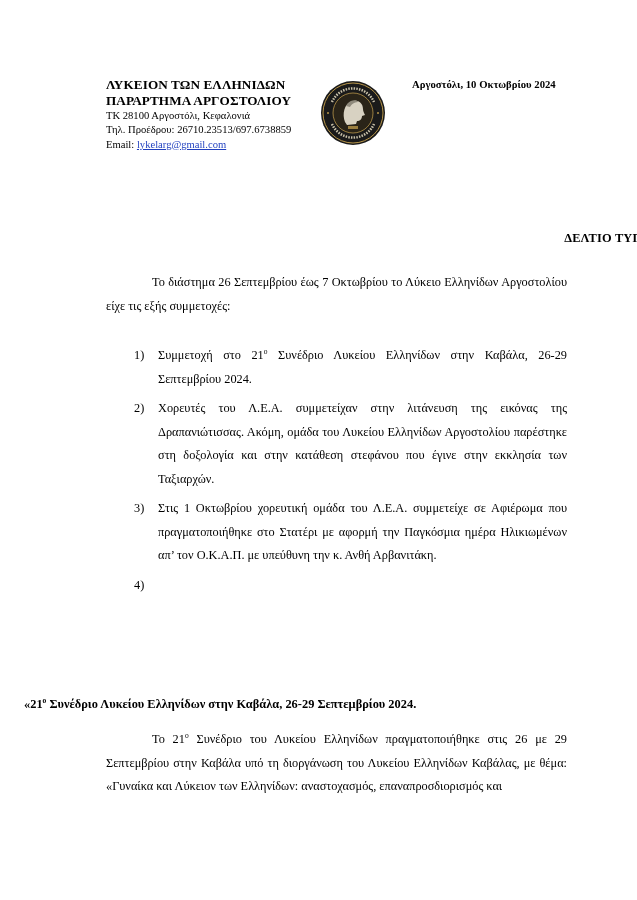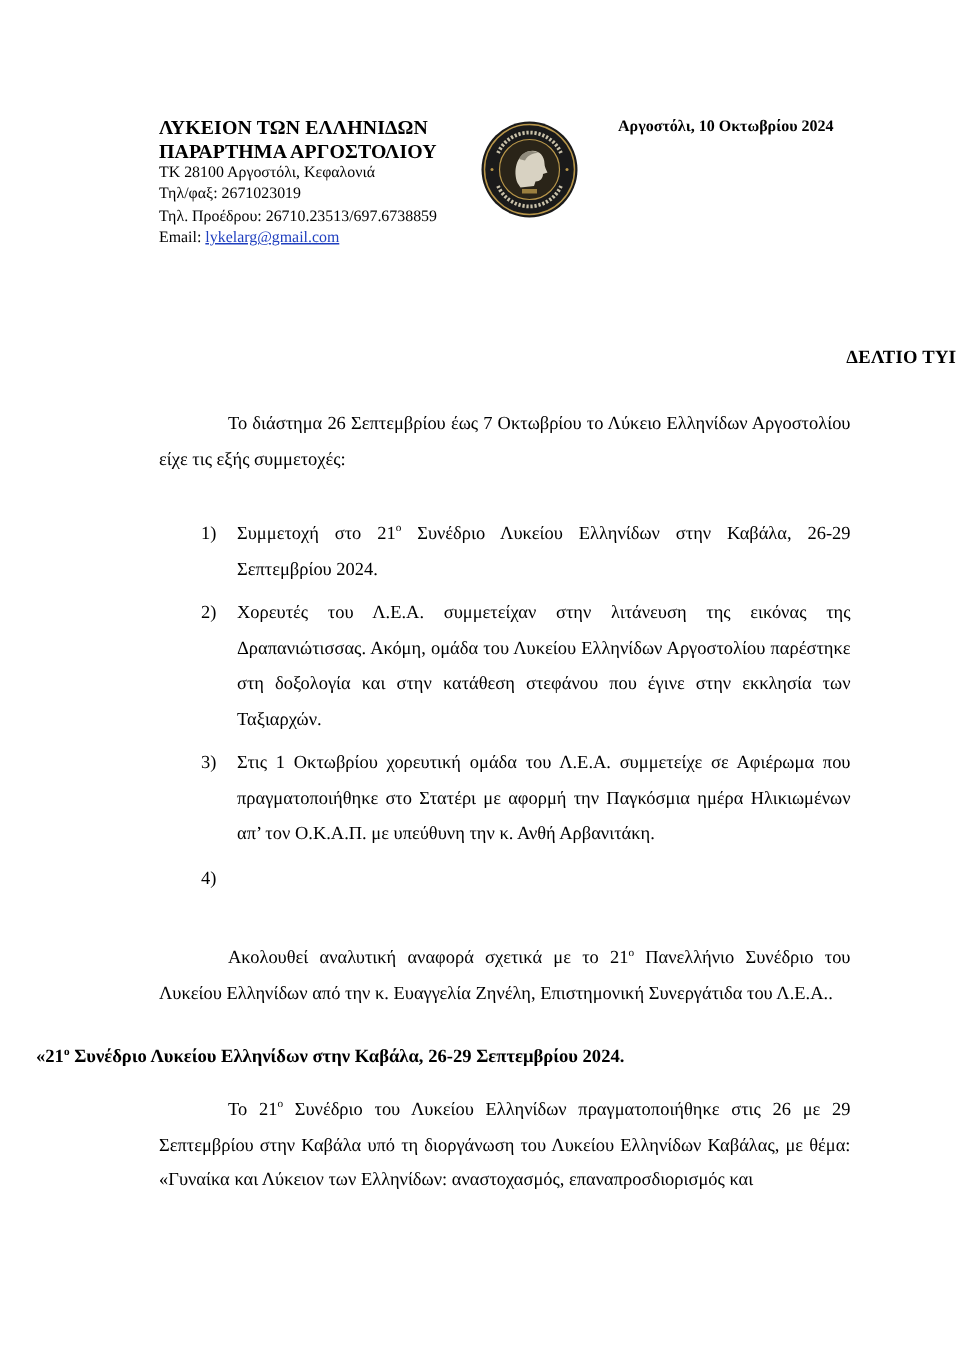--- a/index.html
+++ b/index.html
@@ -32,21 +32,20 @@
   </style>
 </head>
 <body>
 
 <div class="page">
 
   <div class="org">
     <div class="org-name">ΛΥΚΕΙΟΝ ΤΩΝ ΕΛΛΗΝΙΔΩΝ</div>
     <div class="org-name">ΠΑΡΑΡΤΗΜΑ ΑΡΓΟΣΤΟΛΙΟΥ</div>
     <div class="org-line">ΤΚ 28100 Αργοστόλι, Κεφαλονιά</div>
-    <div class="org-line">Τηλ/φαξ: 2671023019</div>
     <div class="org-line">Τηλ. Προέδρου: 26710.23513/697.6738859</div>
     <div class="org-line"><span>Email: </span><a>lykelarg@gmail.com</a></div>
   </div>
 
   <div class="logo">
     <svg width="66" height="66" viewBox="0 0 66 66">
       <circle cx="33" cy="33" r="32" fill="#1a1a1a"></circle>
       <circle cx="33" cy="33" r="30" fill="none" stroke="#b8964a" stroke-width="1"></circle>
       <circle cx="33" cy="33" r="20" fill="#2a2418" stroke="#b8964a" stroke-width="0.8"></circle>
       <path d="M25 42 C22 34 24 24 32 21 C38 19 43 23 43 29 C43 31 44 33 45 35 L42 36 C42 39 40 41 37 41 L36 44 L27 45 Z" fill="#d8d2c2"></path>
@@ -65,19 +64,18 @@
 
   <div class="para" style="top:271px;"><span class="indent"></span><span>Το διάστημα 26 Σεπτεμβρίου έως 7 Οκτωβρίου το Λύκειο Ελληνίδων Αργοστολίου είχε τις εξής συμμετοχές:</span></div>
 
   <ol class="list" style="top:344px;">
     <li><span class="num">1)</span><span>Συμμετοχή στο 21</span><sup>ο</sup><span> Συνέδριο Λυκείου Ελληνίδων στην Καβάλα, 26-29 Σεπτεμβρίου 2024.</span></li>
     <li><span class="num">2)</span><span>Χορευτές του Λ.Ε.Α. συμμετείχαν στην λιτάνευση της εικόνας της Δραπανιώτισσας. Ακόμη, ομάδα του Λυκείου Ελληνίδων Αργοστολίου παρέστηκε στη δοξολογία και στην κατάθεση στεφάνου που έγινε στην εκκλησία των Ταξιαρχών.</span></li>
     <li><span class="num">3)</span><span>Στις 1 Οκτωβρίου χορευτική ομάδα του Λ.Ε.Α. συμμετείχε σε Αφιέρωμα που πραγματοποιήθηκε στο Στατέρι με αφορμή την Παγκόσμια ημέρα Ηλικιωμένων απ’ τον Ο.Κ.Α.Π. με υπεύθυνη την κ. Ανθή Αρβανιτάκη.</span></li>
     <li><span class="num">4)</span></li>
   </ol>
 
-  <div class="para" style="top:627px;"><span class="indent"></span><span>Ακολουθεί αναλυτική αναφορά σχετικά με το 21</span><sup>ο</sup><span> Πανελλήνιο Συνέδριο του Λυκείου Ελληνίδων από την κ. Ευαγγελία Ζηνέλη, Επιστημονική Συνεργάτιδα του Λ.Ε.Α..</span></div>
 
   <div class="subtitle"><span>«21</span><sup>ο</sup><span> Συνέδριο Λυκείου Ελληνίδων στην Καβάλα, 26-29 Σεπτεμβρίου 2024.</span></div>
 
   <div class="para" style="top:728px;"><span class="indent"></span><span>Το 21</span><sup>ο</sup><span> Συνέδριο του Λυκείου Ελληνίδων πραγματοποιήθηκε στις 26 με 29 Σεπτεμβρίου στην Καβάλα υπό τη διοργάνωση του Λυκείου Ελληνίδων Καβάλας, με θέμα: «Γυναίκα και Λύκειον των Ελληνίδων: αναστοχασμός, επαναπροσδιορισμός και</span></div>
 
 </div>
 
 </body></html>

